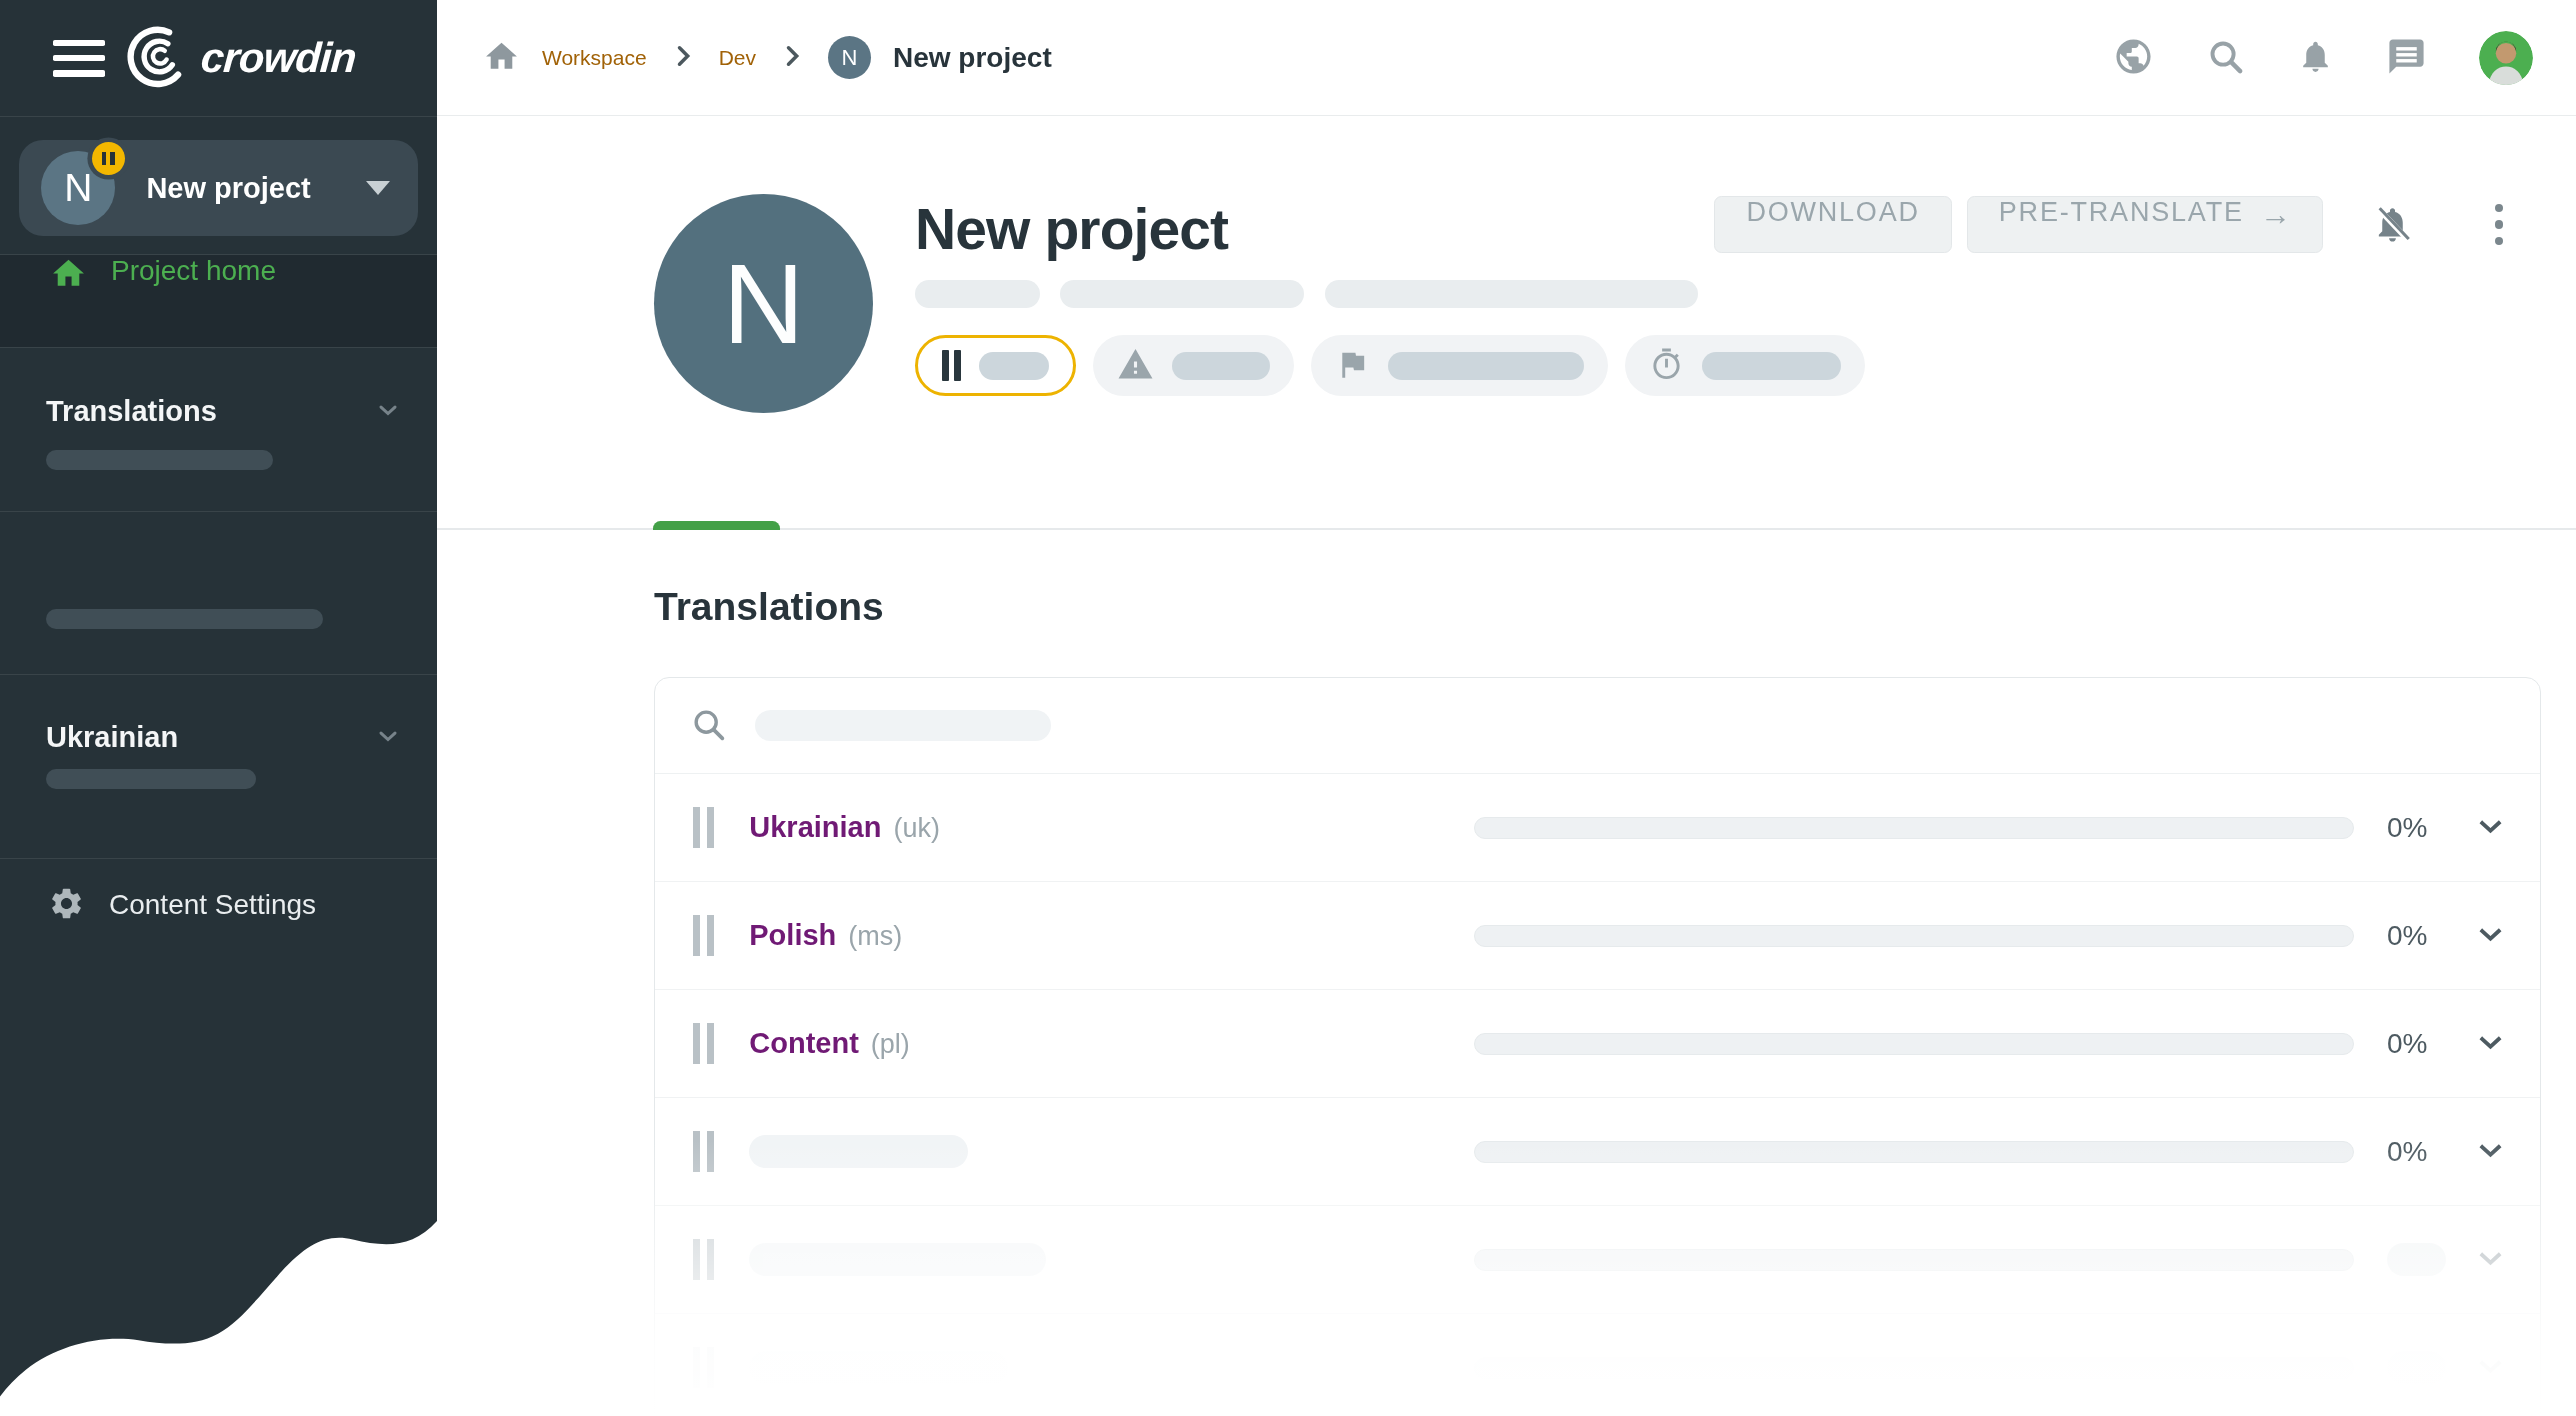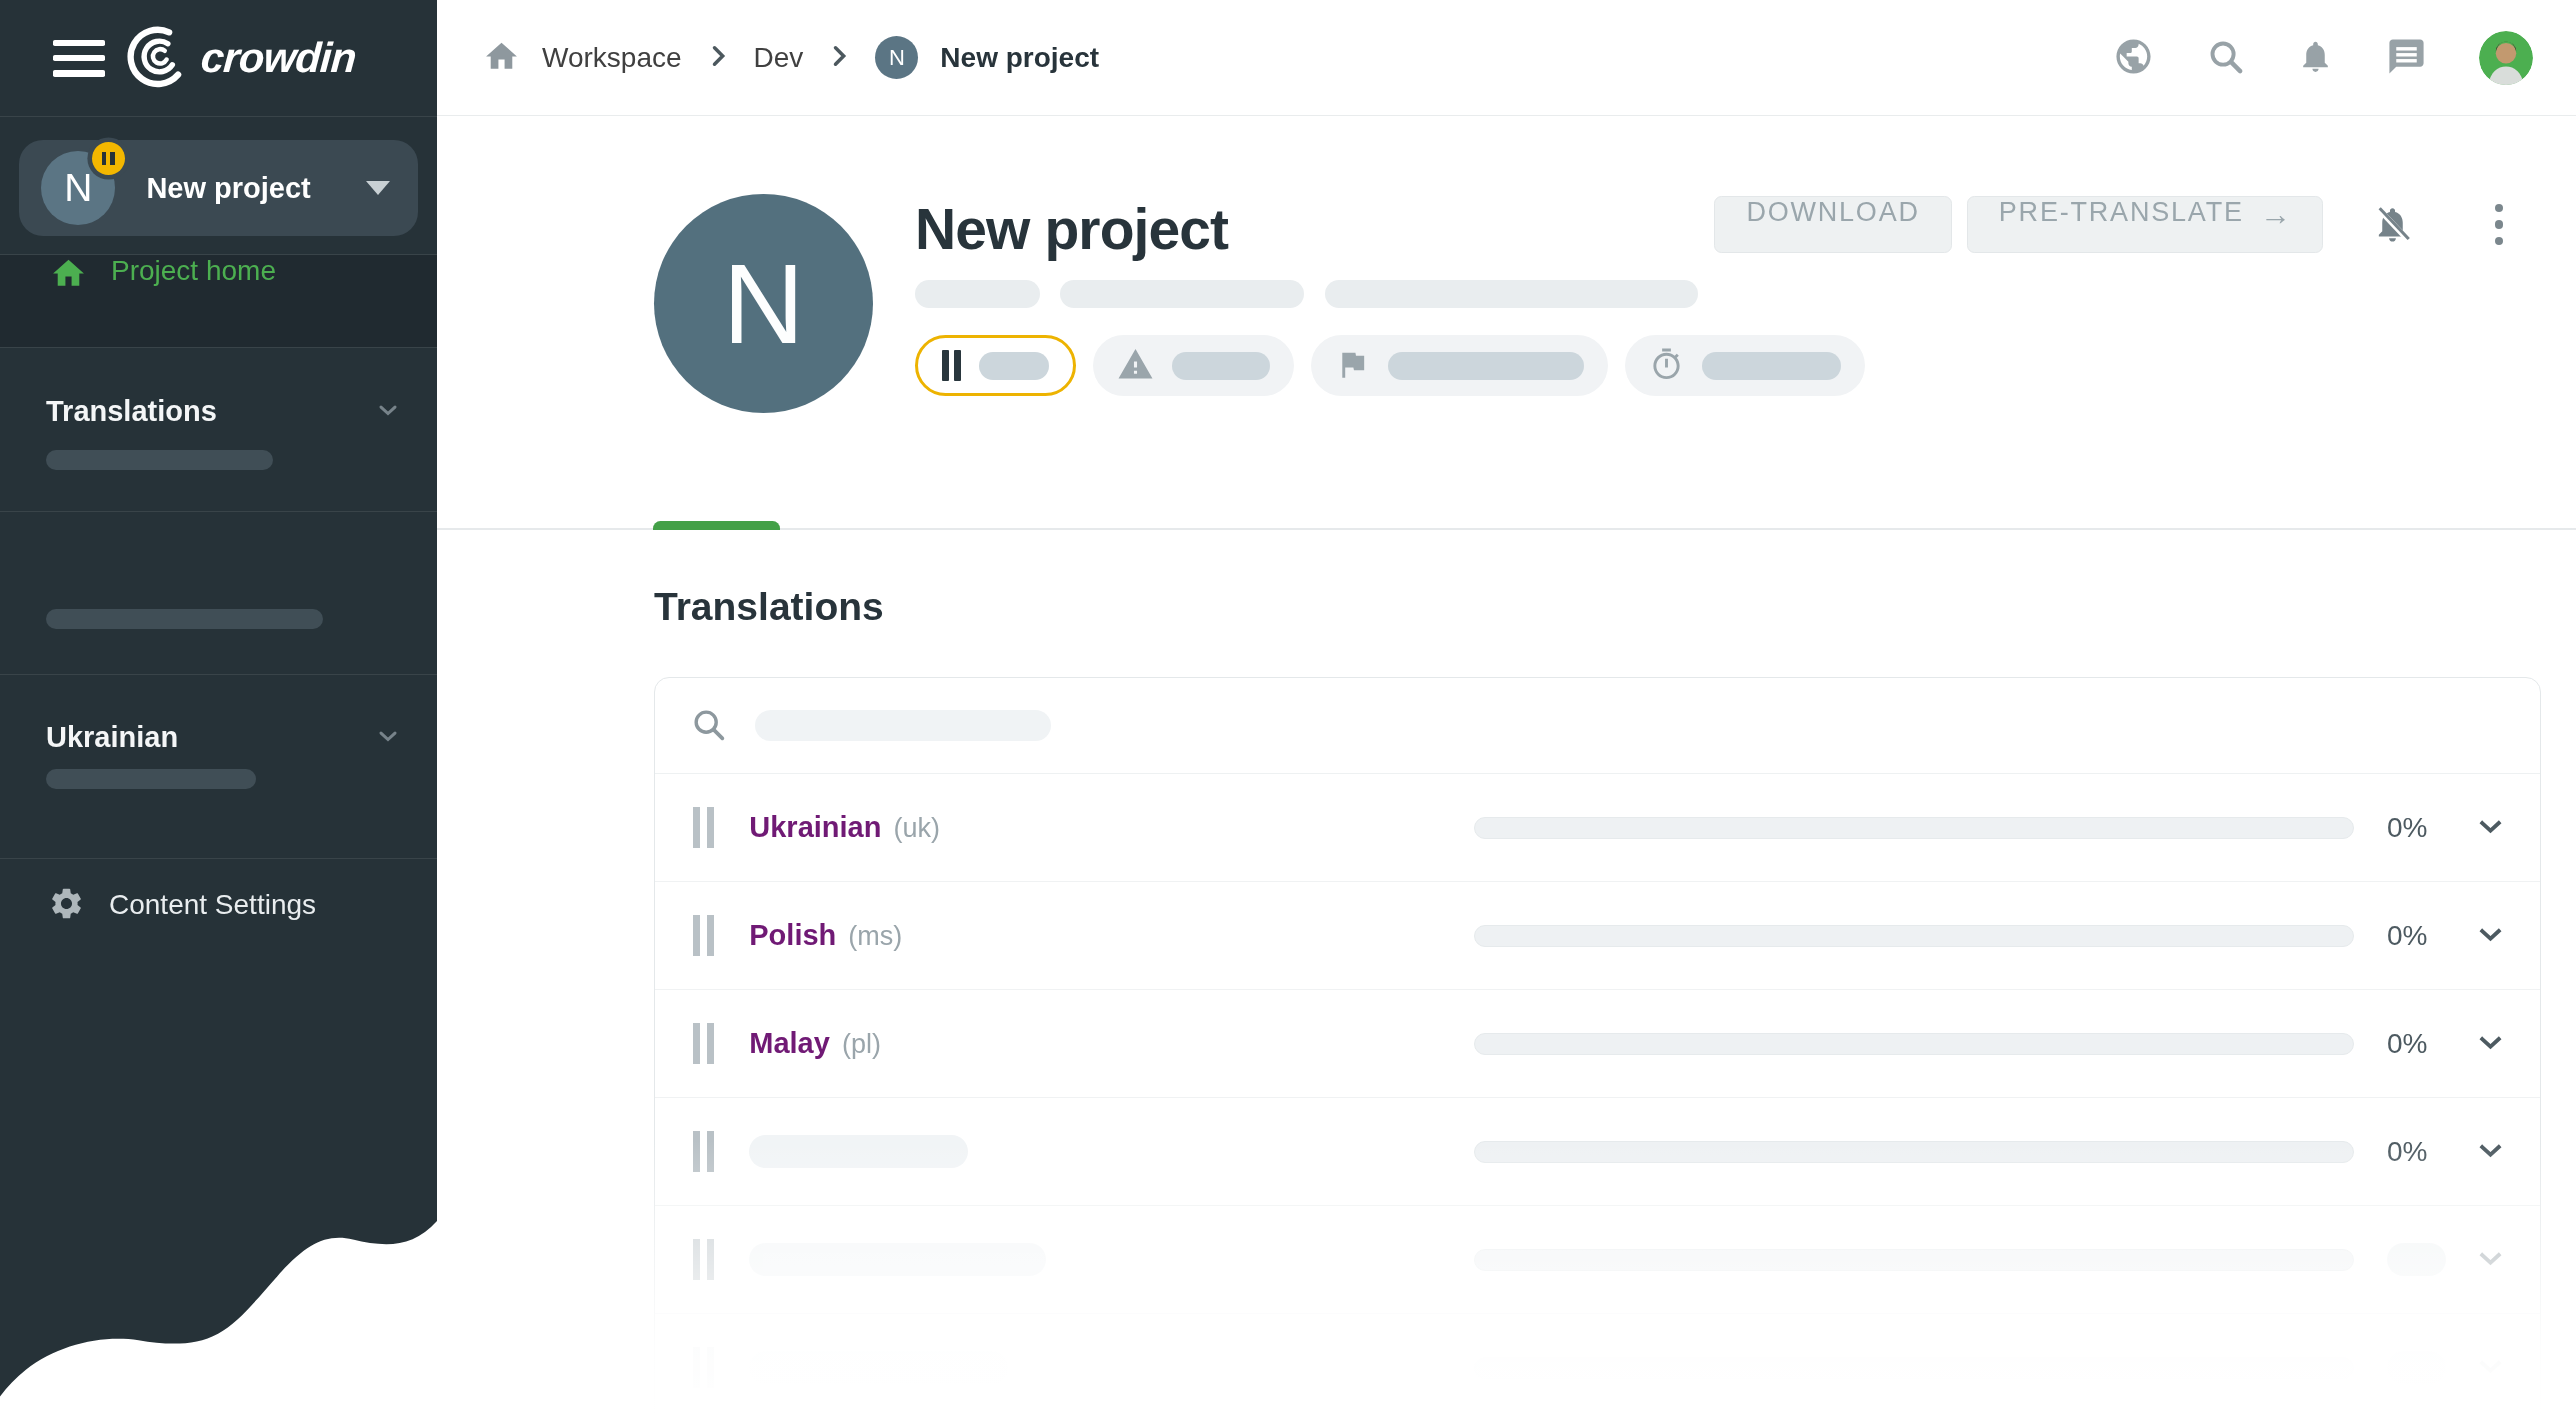--- a/index.html
+++ b/index.html
@@ -48,21 +48,21 @@
   .sb-section .lbl { flex:1; color:#f4f6f7; font-size:29px; font-weight:bold; }
   .sb-sk { position:absolute; left:46px; height:20.3px; border-radius:10.2px; background:#404e56; }
   .settings-row { position:absolute; left:0; top:874px; width:437px; height:61px; display:flex; align-items:center; padding-left:48px; cursor:pointer; }
   .settings-row .lbl { margin-left:24px; color:#e9edef; font-size:28px; }
   
   .topbar {
     position:absolute; left:437px; top:0; width:2139px; height:116px; background:#fff;
     border-bottom:0.9px solid #e9eced; display:flex; align-items:center; padding:0 43px 0 46px; z-index:4;
   }
   .crumbs { display:flex; align-items:center; gap:22px; }
-  .crumb-txt { color:#404040; font-size:28px; cursor:pointer; }
+  .crumb-txt { color:#a16207; font-size:21px; cursor:pointer; }
   .crumb-cur { color:#28343b; font-size:28px; font-weight:bold; }
   .crumb-avatar { width:43px; height:43px; border-radius:50%; background:#5b7584; display:flex; align-items:center; justify-content:center; color:#fff; font-size:22px; }
   .tb-spacer { flex:1; }
   .tb-icons { display:flex; align-items:center; gap:52px; }
   .tb-icons > * { cursor:pointer; }
   .tb-avatar { width:54px; height:54px; border-radius:50%; overflow:hidden; }
   
   .proj-avatar {
     position:absolute; left:654px; top:194px; width:219px; height:219px; border-radius:50%;
     background:#53707e; display:flex; align-items:center; justify-content:center;
@@ -391,21 +391,21 @@
           </svg>
       </span>
     </div>
 
     <div class="lang-row">
       <span class="row-pause">
           <i></i>
           <i></i>
         </span>
       <span class="lang-name-wrap">
-        <span class="lang-name">Malay</span>
+        <span class="lang-name">Content</span>
         <span class="lang-code">(pl)</span>
       </span>
       <span class="row-spacer"></span>
       <span class="progress"></span>
       <span class="pct">0%</span>
       <span class="row-chev">
         <svg width="33" height="33" viewBox="0 0 24 24">
             <path fill="none" stroke="#4d5a61" stroke-width="2.8" stroke-linecap="square" d="M6 9.5 L12 15 L18 9.5"></path>
           </svg>
       </span>

